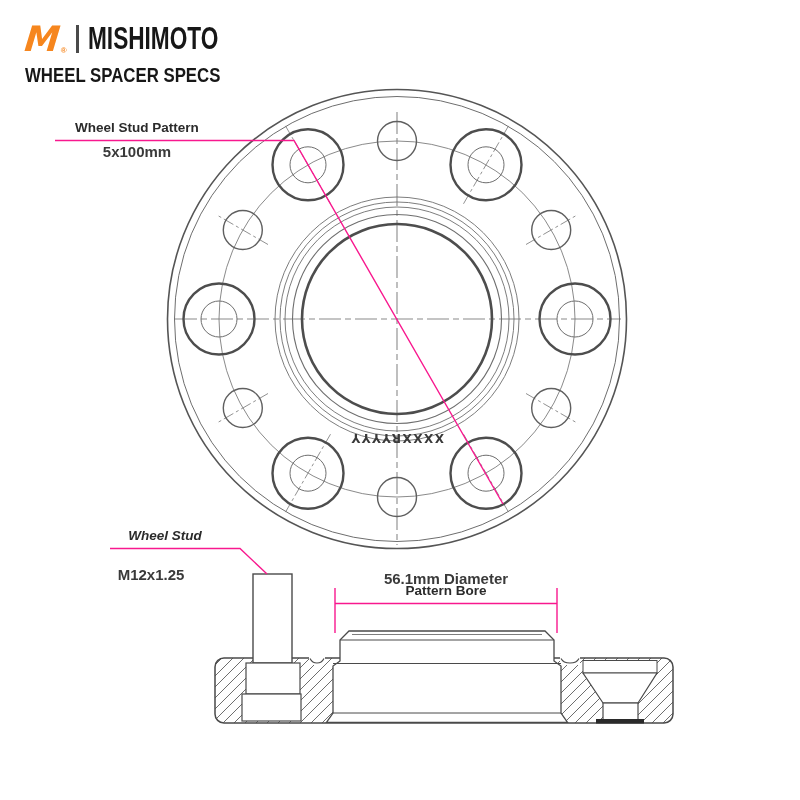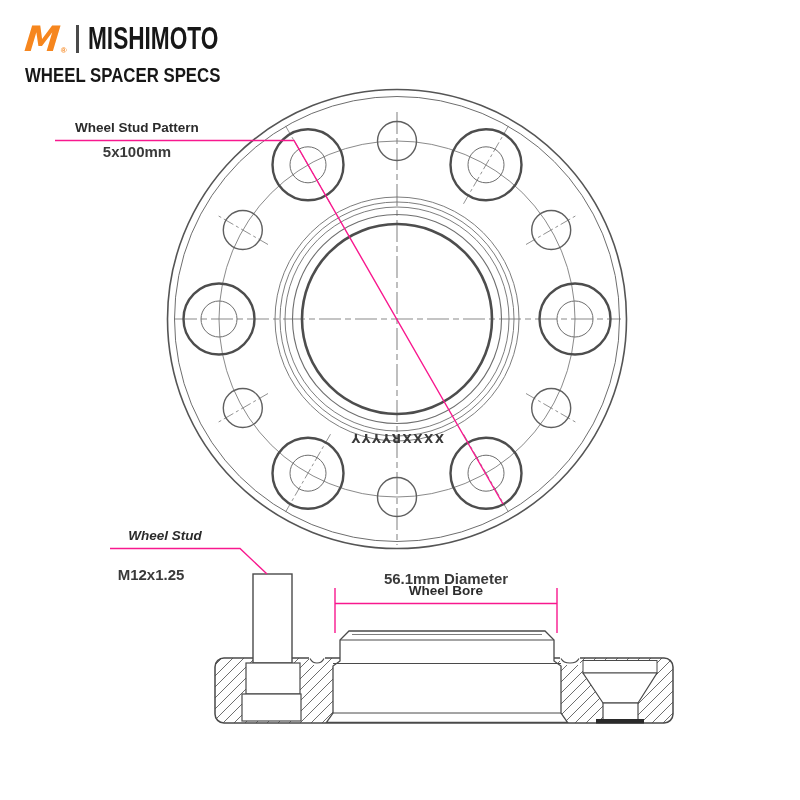--- a/index.html
+++ b/index.html
@@ -52,21 +52,21 @@
   </div>
   <div class="subtitle">WHEEL SPACER SPECS</div>
 </div>
 
 <div class="lbl bold" style="left:55px;top:121px;width:164px;">Wheel Stud Pattern</div>
 <div class="lbl val" style="left:55px;top:144px;width:164px;">5x100mm</div>
 
 <div class="lbl bold" style="left:108px;top:529px;width:114px;font-style:italic;">Wheel Stud</div>
 <div class="lbl val" style="left:101px;top:551px;width:100px;margin-top:16px;">M12x1.25</div>
 
-<div class="lbl bold" style="left:346px;top:584px;width:200px;">Wheel Bore</div>
+<div class="lbl bold" style="left:346px;top:584px;width:200px;">Pattern Bore</div>
 <div class="lbl val" style="left:346px;top:571px;width:200px;">56.1mm Diameter</div>
 
 <svg id="drawing" width="800" height="800" viewBox="0 0 800 800">
   <defs>
     <pattern id="hatch" patternUnits="userSpaceOnUse" width="11" height="11">
       <line x1="0" y1="11" x2="11" y2="0" stroke="#6e6e6e" stroke-width="1"></line>
       <line x1="-2" y1="2" x2="2" y2="-2" stroke="#6e6e6e" stroke-width="1"></line>
       <line x1="9" y1="13" x2="13" y2="9" stroke="#6e6e6e" stroke-width="1"></line>
     </pattern>
   </defs>

